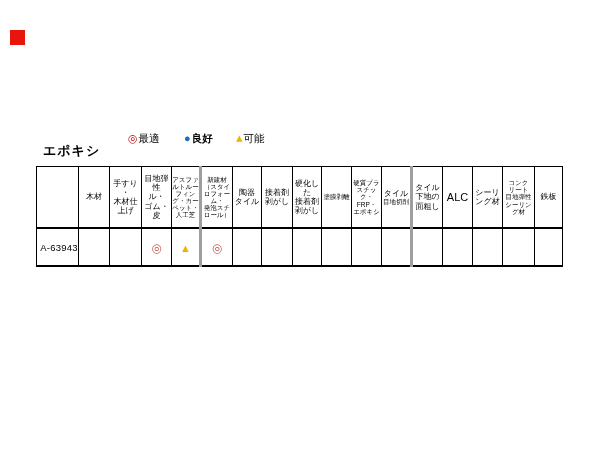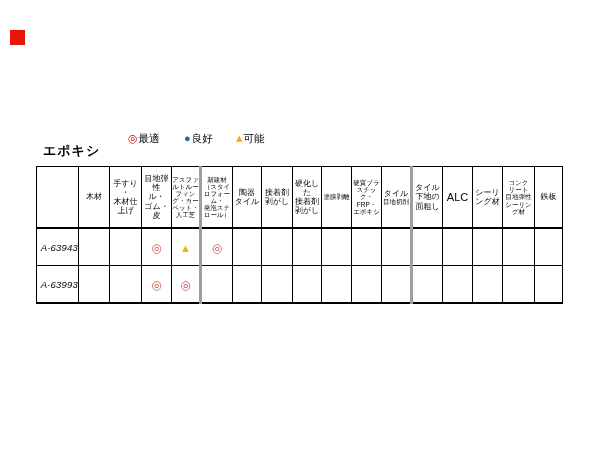--- a/index.html
+++ b/index.html
@@ -5,35 +5,35 @@
   html,body{margin:0;padding:0;}
   body{
     width:600px;height:450px;background:#ffffff;position:relative;
     font-family:"Liberation Sans","DejaVu Sans",sans-serif;color:#000;
     overflow:hidden;
   }
   .red-marker{position:absolute;left:10px;top:30px;width:15px;height:15px;}
   .title{position:absolute;left:43px;top:142px;font-size:13px;font-weight:bold;letter-spacing:1px;}
   .legend-item{position:absolute;top:132px;font-size:10.5px;white-space:nowrap;}
   .legend-item .sym{font-size:11px;margin-right:1px;}
-  .li-0{left:128px;} .li-1{left:184px;} .li-2{left:236px;font-family:Liberation Mono, monospace;}
+  .li-0{left:128px;} .li-1{left:184px;font-weight:bold;} .li-2{left:236px;font-family:Liberation Mono, monospace;}
   table{
     border-collapse:collapse;table-layout:fixed;
     position:absolute;left:36px;top:166px;
   }
   th,td{border:1px solid #000;padding:0;overflow:hidden;}
   thead th{
     height:60px;font-weight:normal;font-size:8px;
     vertical-align:middle;text-align:center;
     border-bottom:2px solid #000;
   }
   tbody td{height:36px;text-align:center;vertical-align:middle;}
   tbody tr:last-child td{border-bottom:2px solid #000;}
   .pgbrk{border-right:3px solid #9e9e9e !important;}
-  .model-cell{text-align:right;font-size:9.5px;padding-left:3px;letter-spacing:0.2px;font-style:italic;}
+  .model-cell{text-align:center;font-size:9.5px;padding-left:3px;letter-spacing:0.2px;}
   .hl{line-height:1.15;}
   .c4 .hl,.c5 .hl,.c9 .hl,.c10 .hl,.c15 .hl{font-size:6.5px;line-height:1.1;}
   .c11 .hl:nth-child(2){font-size:6.5px;}
   .c13{font-size:11px;}
   .mark{font-size:12px;line-height:1;}
   .mark-tri{font-size:11px;}
 </style>
 </head>
 <body>
 
@@ -165,33 +165,14 @@
         <td class=""></td>
         <td class=""></td>
         <td class=""></td>
         <td class="pgbrk"></td>
         <td class=""></td>
         <td class=""></td>
         <td class=""></td>
         <td class=""></td>
         <td class=""></td>
       </tr>
-      <tr>
-        <td class="model-cell">A-63993</td>
-        <td class=""></td>
-        <td class=""></td>
-        <td class=""><span class="mark" style="color: rgb(199, 84, 80);">◎</span></td>
-        <td class="pgbrk"><span class="mark" style="color: rgb(199, 84, 80);">◎</span></td>
-        <td class=""></td>
-        <td class=""></td>
-        <td class=""></td>
-        <td class=""></td>
-        <td class=""></td>
-        <td class=""></td>
-        <td class="pgbrk"></td>
-        <td class=""></td>
-        <td class=""></td>
-        <td class=""></td>
-        <td class=""></td>
-        <td class=""></td>
-      </tr>
     </tbody>
 </table>
 
 </body></html>

